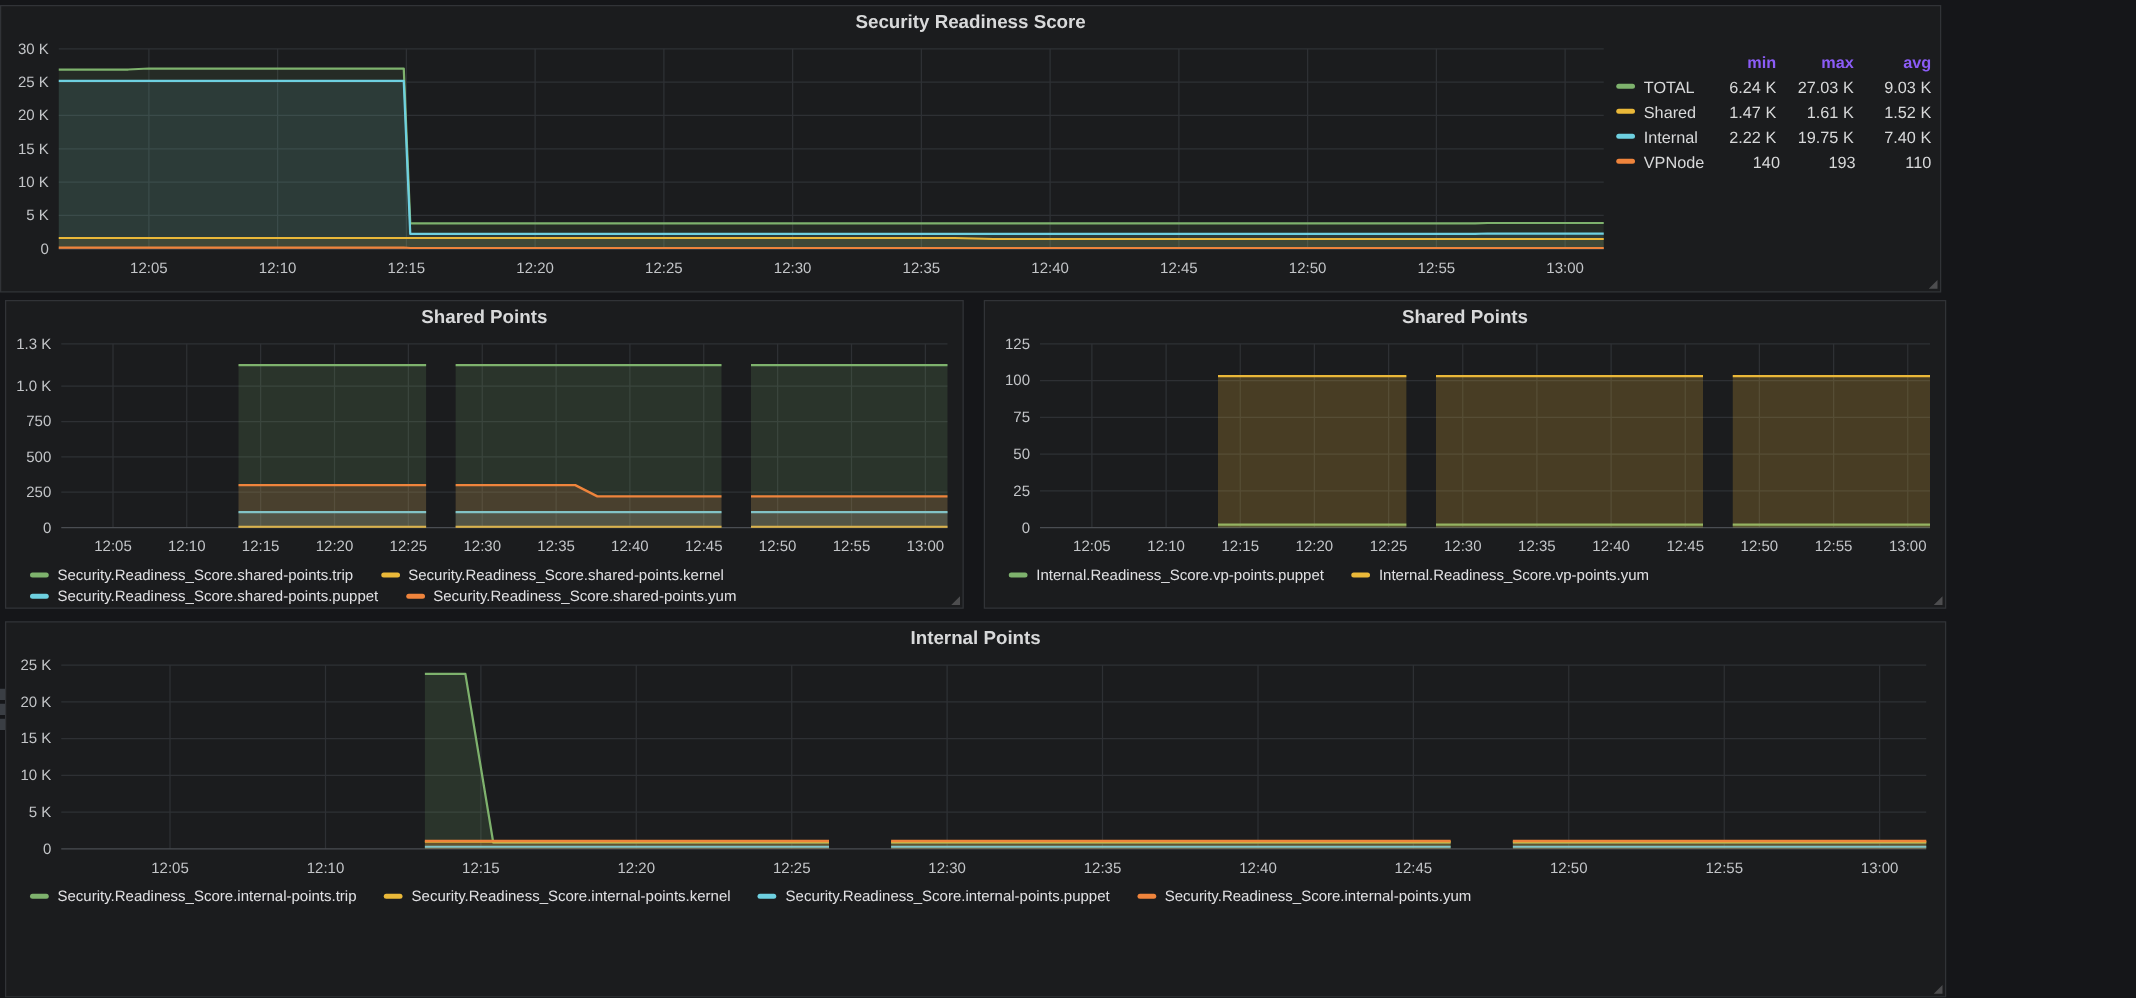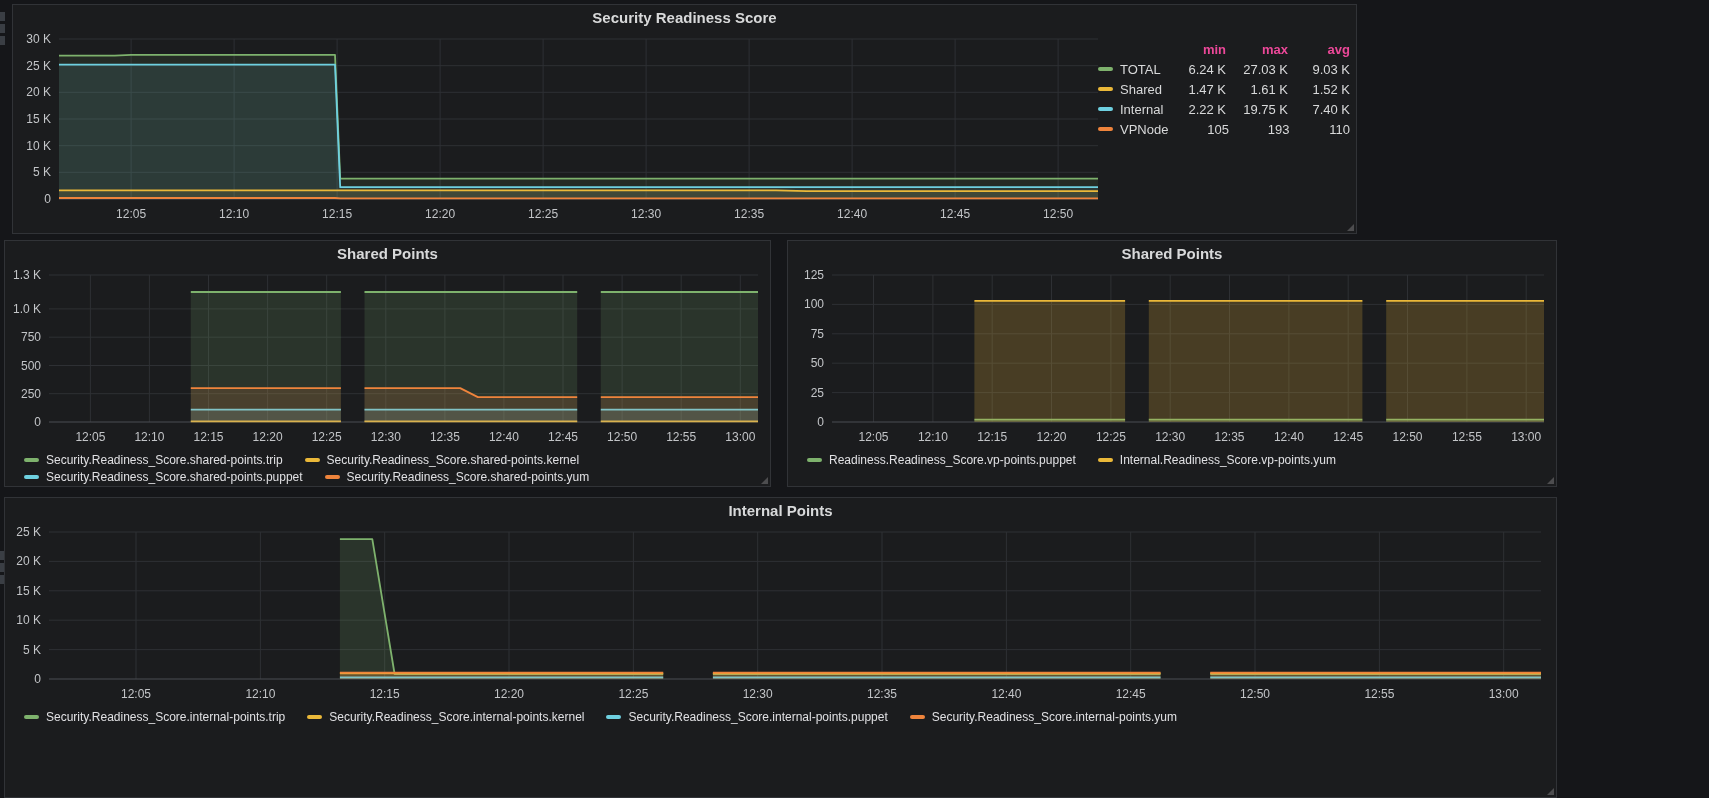--- a/index.html
+++ b/index.html
@@ -14,41 +14,41 @@
   svg{display:block}
   text.tick{fill:#c3c5c8;font-family:"Liberation Sans",sans-serif;font-size:12px}
   .legend-row{display:flex;flex-wrap:wrap;justify-content:flex-start;align-items:center;font-size:12px;color:#e0e0e3;line-height:16px;padding:0 8px}
   .legend-item{display:inline-flex;align-items:center;margin:0 11px 1px 11px;cursor:pointer;white-space:nowrap}
   .dash{width:15px;height:4px;border-radius:2px;display:inline-block;margin-right:7px;flex:none}
   
   .lt{width:252px;margin:8px 6px 0 0;font-size:13px;flex:none}
   .lt-row{display:flex;align-items:center;height:20px}
   .lt-label{flex:1;display:flex;align-items:center;white-space:nowrap;cursor:pointer}
   .lt-v{width:62px;text-align:right;white-space:nowrap}
-  .lt-head .lt-v{color:#ec4899;font-weight:700;cursor:pointer}
+  .lt-head .lt-v{color:#8b5cf6;font-weight:700;cursor:pointer}
   .resize-handle{position:absolute;right:2px;bottom:2px;width:0;height:0;
     border-left:7px solid transparent;border-bottom:7px solid rgba(255,255,255,.22);cursor:nwse-resize}
   .rail{position:absolute;left:0;width:5px}
   .rail b{display:block;width:5px;height:9px;background:#3a3e44;margin-bottom:3px}
 </style>
 </head>
 <body>
 
 <div class="rail" style="top:12px">
   <b></b>
     <b></b>
     <b></b>
 </div>
 <div class="rail" style="top:551px">
   <b></b>
     <b></b>
     <b></b>
 </div>
 
-<div class="panel" style="left:12px;top:4px;width:1345px;height:230px">
+<div class="panel" style="left:0;top:4px;width:1553px;height:230px">
   <div class="panel-title">Security Readiness Score</div>
   <div class="panel-body">
     <svg id="chart0" width="1292" height="198">
         <line x1="118.1" x2="118.1" y1="8" y2="168" stroke="#2e3034" stroke-width="1"></line>
         <text x="118.1" y="187" text-anchor="middle" class="tick">12:05</text>
         <line x1="221.1" x2="221.1" y1="8" y2="168" stroke="#2e3034" stroke-width="1"></line>
         <text x="221.1" y="187" text-anchor="middle" class="tick">12:10</text>
         <line x1="324.1" x2="324.1" y1="8" y2="168" stroke="#2e3034" stroke-width="1"></line>
         <text x="324.1" y="187" text-anchor="middle" class="tick">12:15</text>
         <line x1="427.1" x2="427.1" y1="8" y2="168" stroke="#2e3034" stroke-width="1"></line>
@@ -124,21 +124,21 @@
           </span>
           <span class="lt-v">2.22 K</span>
           <span class="lt-v">19.75 K</span>
           <span class="lt-v">7.40 K</span>
         </div>
         <div class="lt-row">
           <span class="lt-label">
             <i class="dash" style="background: rgb(239, 132, 60);"></i>
             <span>VPNode</span>
           </span>
-          <span class="lt-v">105</span>
+          <span class="lt-v">140</span>
           <span class="lt-v">193</span>
           <span class="lt-v">110</span>
         </div>
       </div>
   </div>
   <div class="resize-handle"></div>
 </div>
 
 <div class="panel" style="left:4px;top:240px;width:767px;height:247px">
   <div class="panel-title">Shared Points</div>
@@ -273,21 +273,21 @@
       <path d="M186.4 155.0 L186.4 33.9 L337.1 33.9 L337.1 155.0 Z" fill="#EAB839" fill-opacity="0.22"></path>
       <polyline points="186.4,33.9 337.1,33.9" fill="none" stroke="#EAB839" stroke-width="1.8" stroke-linejoin="round"></polyline>
       <path d="M360.8 155.0 L360.8 33.9 L574.4 33.9 L574.4 155.0 Z" fill="#EAB839" fill-opacity="0.22"></path>
       <polyline points="360.8,33.9 574.4,33.9" fill="none" stroke="#EAB839" stroke-width="1.8" stroke-linejoin="round"></polyline>
       <path d="M598.2 155.0 L598.2 33.9 L756.0 33.9 L756.0 155.0 Z" fill="#EAB839" fill-opacity="0.22"></path>
       <polyline points="598.2,33.9 756.0,33.9" fill="none" stroke="#EAB839" stroke-width="1.8" stroke-linejoin="round"></polyline>
     </svg>
   <div class="legend-row" id="legend2">
       <span class="legend-item">
         <i class="dash" style="background: rgb(126, 178, 109);"></i>
-        <span>Readiness.Readiness_Score.vp-points.puppet</span>
+        <span>Internal.Readiness_Score.vp-points.puppet</span>
       </span>
       <span class="legend-item">
         <i class="dash" style="background: rgb(234, 184, 57);"></i>
         <span>Internal.Readiness_Score.vp-points.yum</span>
       </span>
     </div>
   <div class="resize-handle"></div>
 </div>
 
 <div class="panel" style="left:4px;top:497px;width:1553px;height:301px">

